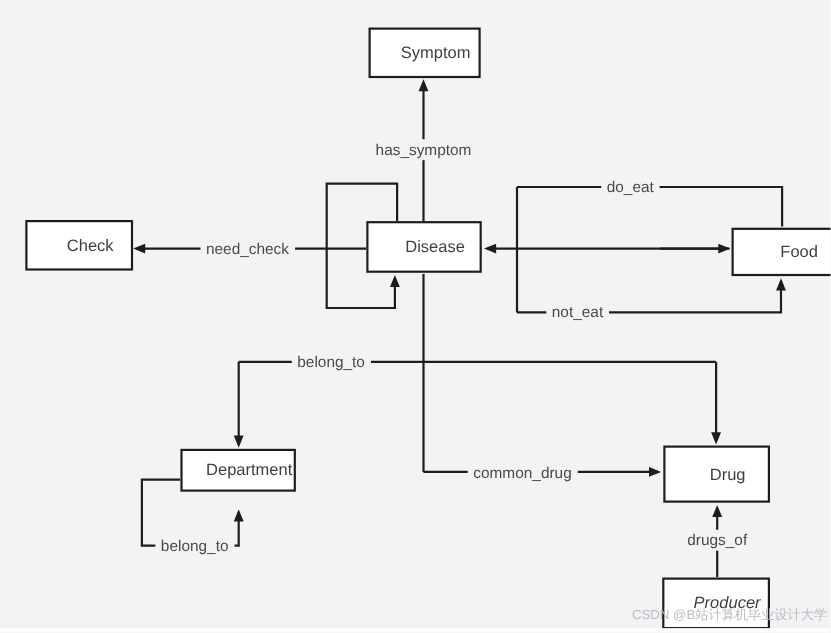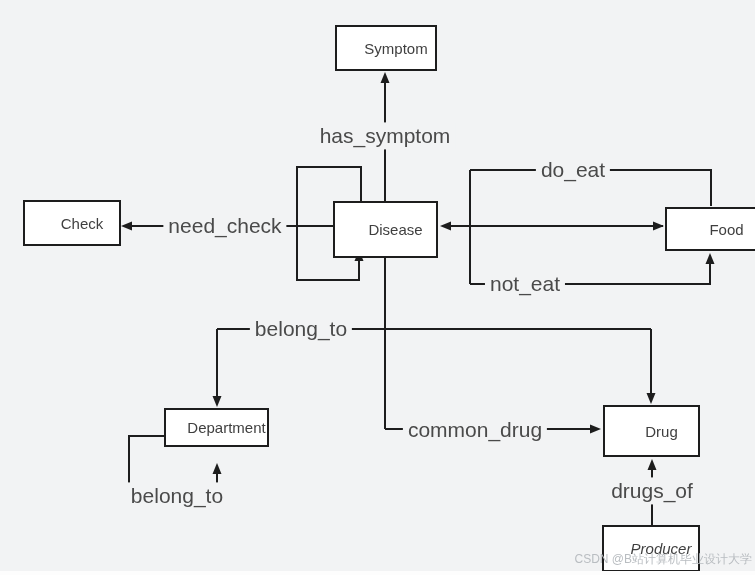--- a/index.html
+++ b/index.html
@@ -44,21 +44,21 @@
     color:var(--node_text);
     font-size:15px;
     z-index:3;
     padding-left:20px;
   }
   .elabel{
     position:absolute;
     transform:translate(-50%,-50%);
     background:var(--background);
     color:var(--label_text);
-    font-size:21px;
+    font-size:14px;
     line-height:1.2;
     padding:1px 5px;
     white-space:nowrap;
     z-index:2;
   }
   .watermark{
     position:absolute;
     right:3px;
     top:551px;
     font-size:12px;
@@ -97,21 +97,21 @@
     <path d="M217 329 L651 329"></path>
     <path d="M217 329 L217 404" marker-end="url(#arrow)"></path>
     <path d="M651 329 L651 401" marker-end="url(#arrow)"></path>
     <path d="M385 429 L598 429" marker-end="url(#arrow)"></path>
     <path d="M164 436 L129 436 L129 496 L217 496 L217 466" marker-end="url(#arrow)"></path>
     <path d="M652 525 L652 462" marker-end="url(#arrow)"></path>
   </svg>
 
   <div class="node" style="left:335px;top:25px;width:102px;height:46px;">Symptom</div>
   <div class="node" style="left:23px;top:200px;width:98px;height:46px;">Check</div>
-  <div class="node" style="left:333px;top:201px;width:105px;height:57px;">Disease</div>
+  <div class="node" style="left:333px;top:201px;width:105px;height:47px;">Disease</div>
   <div class="node" style="left:665px;top:207px;width:103px;height:44px;">Food</div>
   <div class="node" style="left:164px;top:408px;width:105px;height:39px;">Department</div>
   <div class="node" style="left:603px;top:405px;width:97px;height:52px;">Drug</div>
   <div class="node" style="left:602px;top:525px;width:98px;height:47px;font-style:italic;">Producer</div>
 
   <div class="elabel" style="left:385px;top:136px;">has_symptom</div>
   <div class="elabel" style="left:225px;top:226px;">need_check</div>
   <div class="elabel" style="left:573px;top:170px;">do_eat</div>
   <div class="elabel" style="left:525px;top:284px;">not_eat</div>
   <div class="elabel" style="left:301px;top:329px;">belong_to</div>

